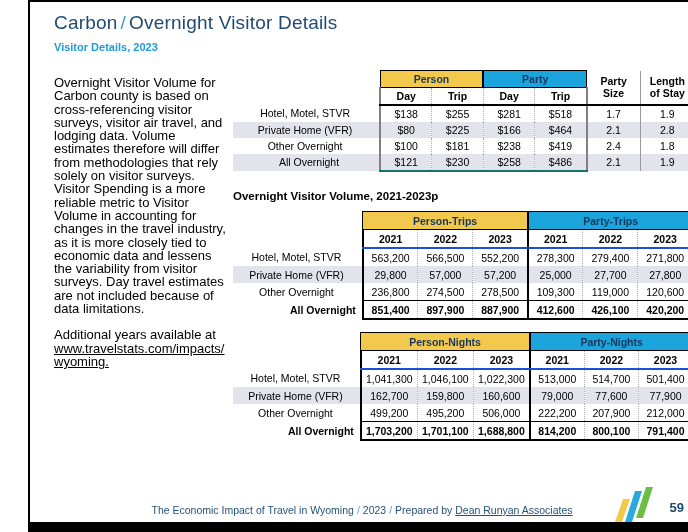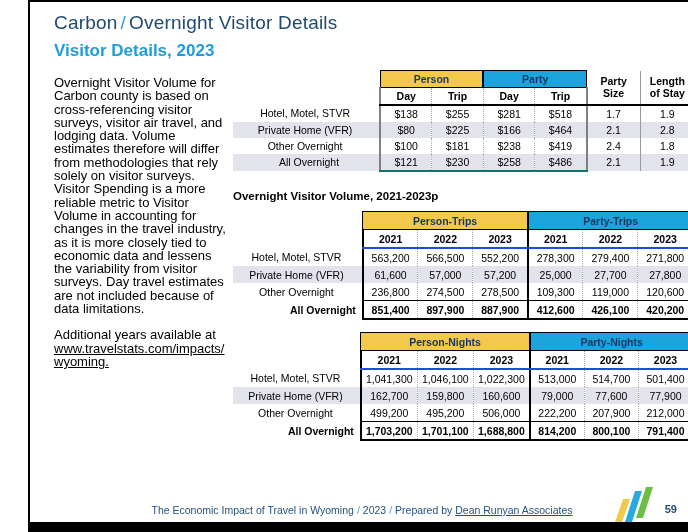--- a/index.html
+++ b/index.html
@@ -5,21 +5,21 @@
   html,body { margin:0; padding:0; background:#fff; }
   .page {
     position:relative; width:668px; height:532px; box-sizing:border-box;
     background:#fff; border:2px solid #000; overflow:hidden;
     font-family:Liberation Sans, sans-serif; color:#000;margin-left:28px;
   }
   
   .hdr { position:absolute; left:24px; top:10px; }
   .title { font-size:19px; color:#1F4A73; letter-spacing:0.2px; }
   .title .sep { color:#3D95D0; padding:0 3px; }
-  .subtitle { margin-top:7px; font-size:17px; font-weight:bold; color:#1F9CD9; }
+  .subtitle { margin-top:7px; font-size:11px; font-weight:bold; color:#1F9CD9; }
   
   .sidebar { position:absolute; left:24px; top:74px; width:172px; font-size:13px; line-height:13.3px; color:#000; }
   .sidebar p { margin:0 0 13px 0; }
   .sidebar a { color:#000; text-decoration:underline; word-break:break-all; cursor:pointer; }
   
   .main { position:absolute; left:203px; top:68px; }
   .table-title { font-size:11.5px; font-weight:bold; color:#000; margin:0 0 9px 0; }
   .tt2 { margin-top:18px; }
   table { border-collapse:collapse; table-layout:fixed; }
   th, td { padding:0 3px; font-size:10.5px; font-weight:normal; text-align:center; height:16px; line-height:15px; overflow:hidden; white-space:nowrap; }
@@ -51,21 +51,21 @@
   .t2 .g-last  { border-right:2px solid #000; }
   .t2 .dot { border-left:1px dotted #ADADB8; }
   .t2 tr.total td { font-weight:bold; }
   .t2 tr.total td.v { border-top:1px solid #000; border-bottom:2px solid #000; }
   .t2 tr.total .lbl { text-align:right; padding-right:6px; }
   
   .footer-text { position:absolute; left:0; right:0; bottom:14px; text-align:center; font-size:10.5px; color:#26517C; }
   .footer-text .fsep { color:#4DA6D8; padding:0 3px; }
   .footer-text a { color:#26517C; text-decoration:underline; cursor:pointer; }
   .logo { position:absolute; right:40px; bottom:8px; width:40px; height:35px; }
-  .pagenum { position:absolute; right:17px; bottom:15px; font-size:11px; font-weight:bold; color:#1F4A73; }
+  .pagenum { position:absolute; right:10px; bottom:15px; font-size:13px; font-weight:bold; color:#1F4A73; }
   .bottom-strip { position:absolute; left:0; right:0; bottom:0; height:8px; background:#000; }
 </style>
 </head>
 <body>
 
 <div class="page">
 
   <div class="hdr">
     <div class="title"><span>Carbon</span><span class="sep">/</span><span>Overnight Visitor Details</span></div>
     <div class="subtitle">Visitor Details, 2023</div>
@@ -176,21 +176,21 @@
         <td class="lbl">Hotel, Motel, STVR</td>
         <td class="v g-first">563,200</td>
         <td class="v dot">566,500</td>
         <td class="v dot">552,200</td>
         <td class="v g-mid">278,300</td>
         <td class="v dot">279,400</td>
         <td class="v dot g-last">271,800</td>
       </tr>
       <tr class="shade">
         <td class="lbl">Private Home (VFR)</td>
-        <td class="v g-first">61,600</td>
+        <td class="v g-first">29,800</td>
         <td class="v dot">57,000</td>
         <td class="v dot">57,200</td>
         <td class="v g-mid">25,000</td>
         <td class="v dot">27,700</td>
         <td class="v dot g-last">27,800</td>
       </tr>
       <tr>
         <td class="lbl">Other Overnight</td>
         <td class="v g-first">236,800</td>
         <td class="v dot">274,500</td>

